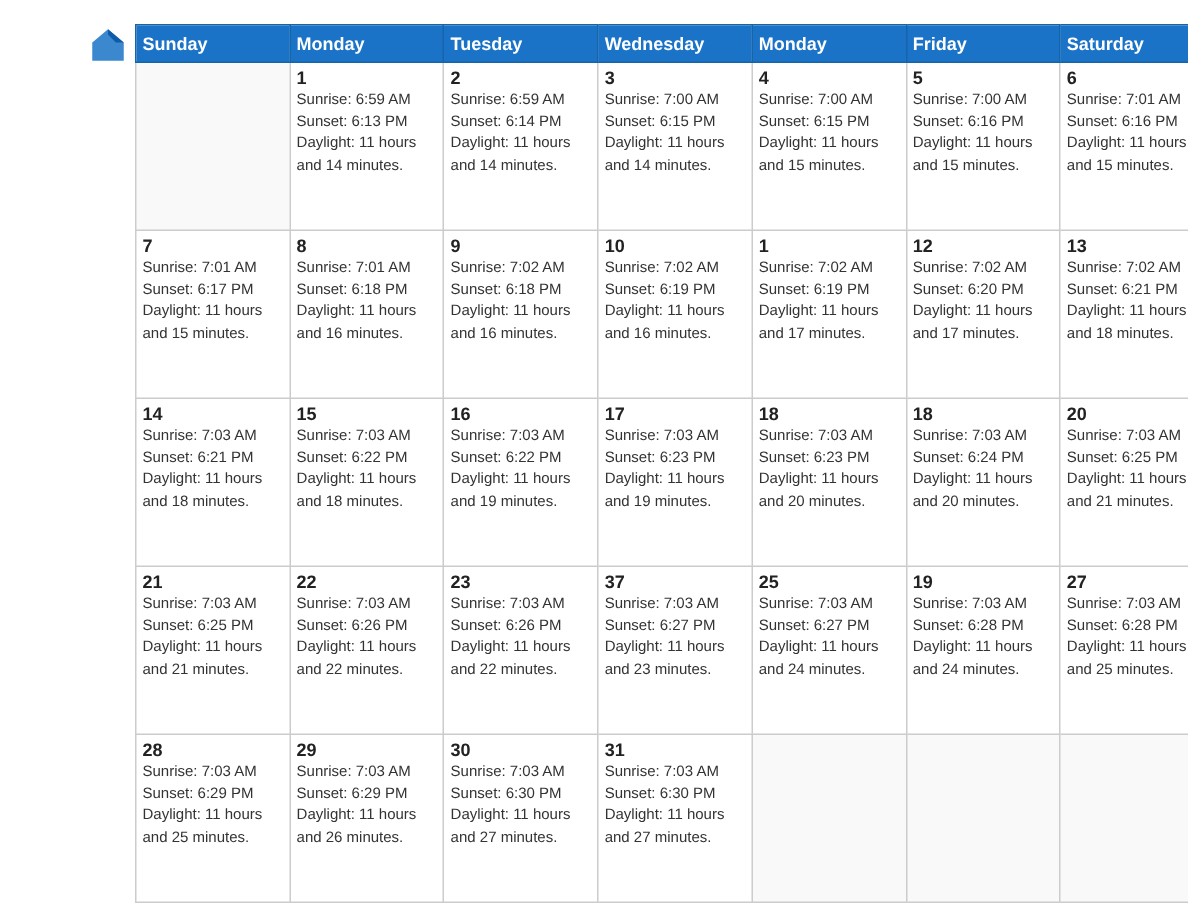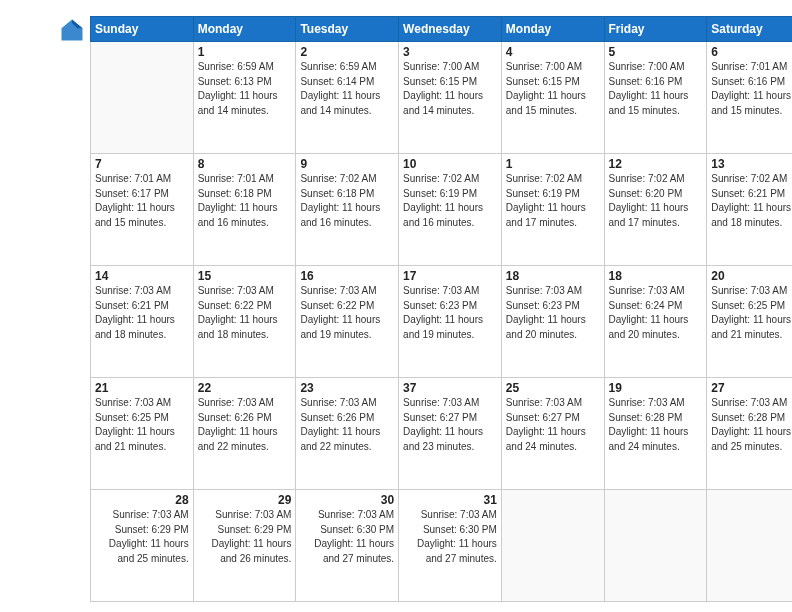--- a/index.html
+++ b/index.html
@@ -90,21 +90,20 @@
       display: block;
       margin-bottom: 1px;
     }
     .day-info {
       line-height: 1.45;
       font-size: 10px;
       color: #333;
     }
     .last-row td {
       height: 70px;
-      text-align: right;
     }
   </style>
 </head>
 <body>
 
 <div class="page">
   <div class="header">
     <div class="logo">
       <svg class="logo-icon" viewBox="0 0 32 32">
         <polygon points="16,4 28,14 28,28 4,28 4,14" fill="#1a73c7" opacity="0.85"></polygon>

